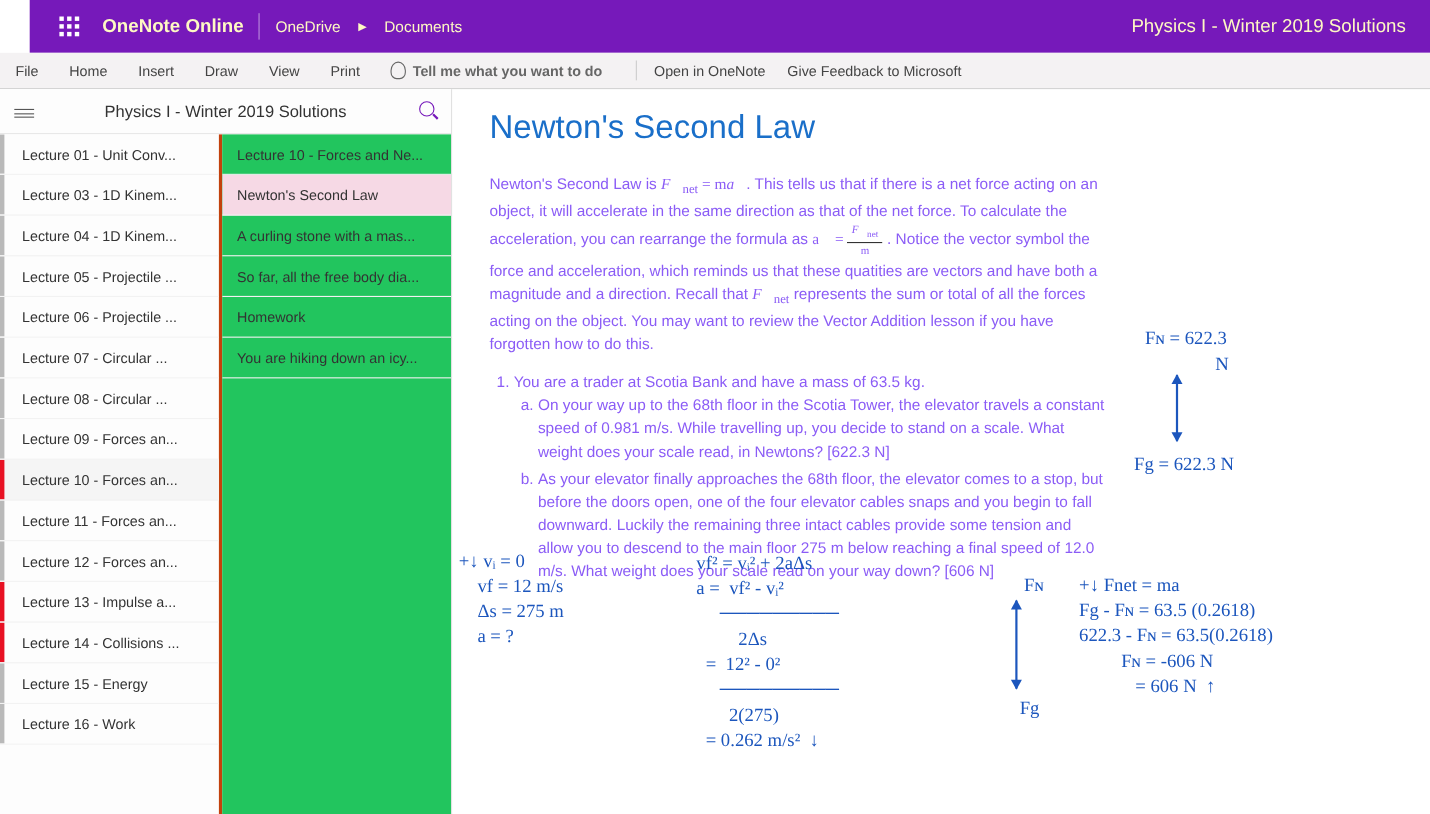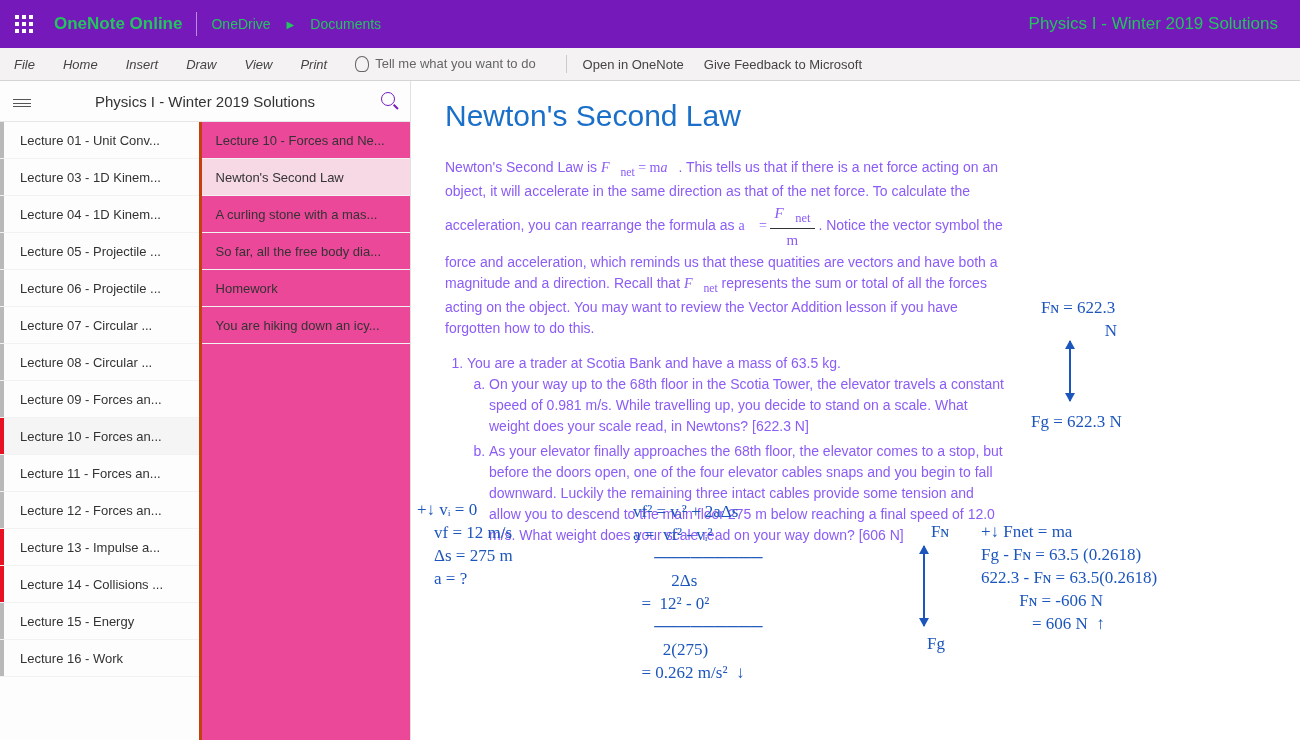--- a/index.html
+++ b/index.html
@@ -11,22 +11,23 @@
     overflow: hidden;
     background: #fff;
     color: #333;
   }
   
   .title-bar {
     display: flex;
     align-items: center;
     height: 48px;
     background: #7619ba;
-    color: #22c55e;
-    padding-left: 0;
+    color: #fef9c3;
+    padding-left: 12px;
+    margin-left: 27px;
   }
   .waffle {
     width: 48px;
     height: 48px;
     display: flex;
     align-items: center;
     justify-content: center;
     cursor: pointer;
   }
   .waffle-grid {
@@ -68,28 +69,28 @@
     border-bottom: 1px solid #d4d4d4;
     font-size: 13px;
     color: #444;
   }
   .tab-bar .tab {
     padding: 0 14px;
     height: 100%;
     display:flex;
     align-items:center;
     cursor: pointer;
-    font-style: italic;
   }
   .tellme {
     display:flex;
-    align-items:flex-start;
+    align-items:flex-end;
     gap:6px;
     padding: 0 14px;
     color: #666;
+    font-weight: bold;
   }
   .bulb {
     width:12px;height:14px;border:1.2px solid #666;border-radius:50% 50% 40% 40%;
     position:relative;
   }
   .tab-sep {
     width:1px;height:18px;background:#ccc;margin:0 16px;
   }
   .tab-right {
     display:flex;align-items:center;gap:20px;padding-right:20px;
@@ -133,21 +134,21 @@
   .search-glyph:after{content:"";position:absolute;width:6px;height:1.5px;background:#7619ba;transform:rotate(45deg);right:-5px;bottom:-2px;}
   
   .list-wrap {
     flex:1;display:flex;overflow:hidden;
   }
   .col-sections, .col-pages {
     overflow-y:auto;
     font-size:13px;
   }
   .col-sections { width: 200px; border-right:3px solid #c2410c; background:#fdfdfd;}
-  .col-pages { width: 210px; background:#ec4899;}
+  .col-pages { width: 210px; background:#22c55e;}
   .row-item {
     height:36px;
     padding: 0 10px 0 14px;
     display:flex;align-items:center;
     border-bottom:1px solid #f2f2f2;
     cursor:pointer;
     position:relative;
     white-space:nowrap;overflow:hidden;text-overflow:ellipsis;
     color:#333;
   }
@@ -199,21 +200,21 @@
   }
   .ink.arrow-vert {
     width:2px;background:#1c56bd;
   }
   .ink.arrow-vert:before,.ink.arrow-vert:after{
     content:"";position:absolute;left:-4px;width:0;height:0;border-left:5px solid transparent;border-right:5px solid transparent;
   }
   .ink.arrow-vert:before{top:-1px;border-bottom:9px solid #1c56bd;}
   .ink.arrow-vert:after{bottom:-1px;border-top:9px solid #1c56bd;}
   .frac {
-    display:inline-block;text-align:center;vertical-align:middle;font-family:"Cambria Math",serif;font-size:15px;
+    display:inline-block;text-align:center;vertical-align:middle;font-family:"Cambria Math",serif;font-size:10px;
   }
   .frac .num{display:block;border-bottom:1px solid #333;padding:0 4px;}
   .frac .den{display:block;padding:0 4px;}
 </style>
 </head>
 <body>
 
 <div class="title-bar">
   <div class="waffle">
     <div class="waffle-grid">

